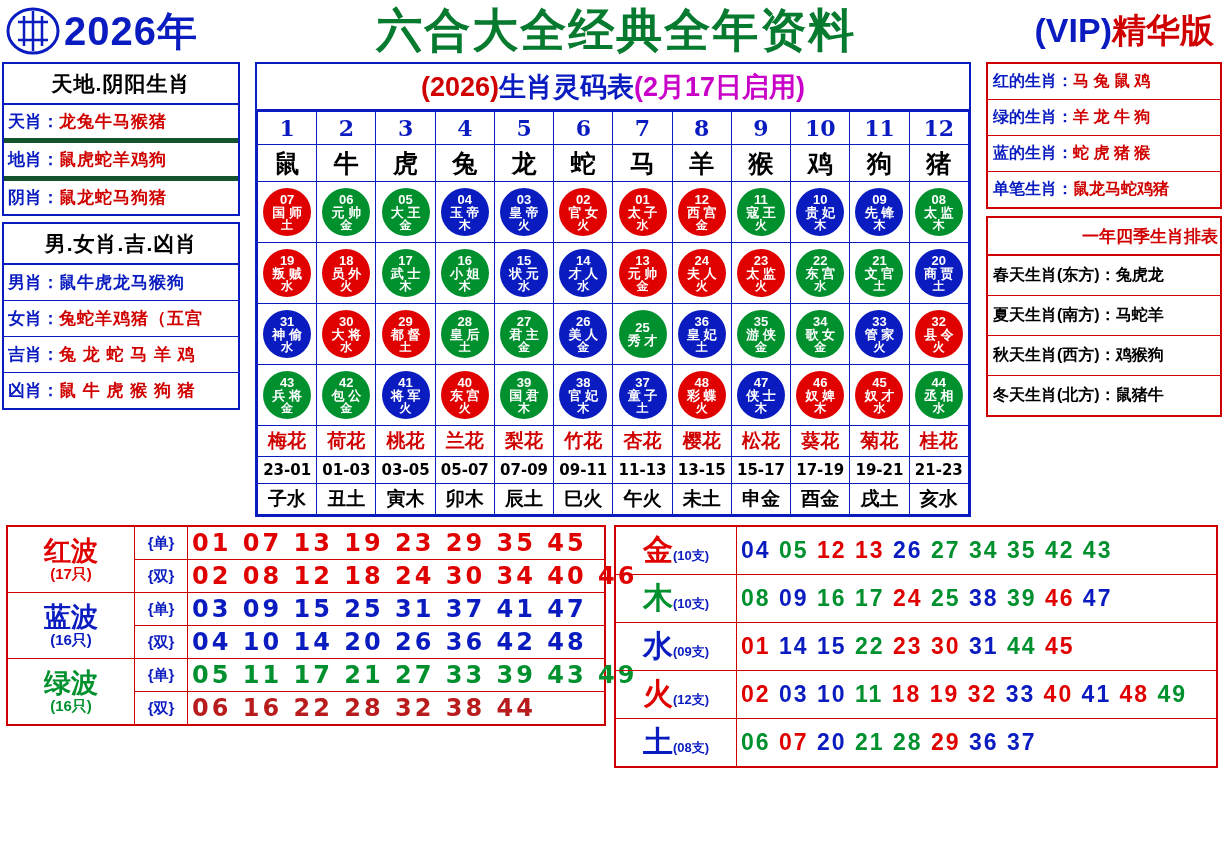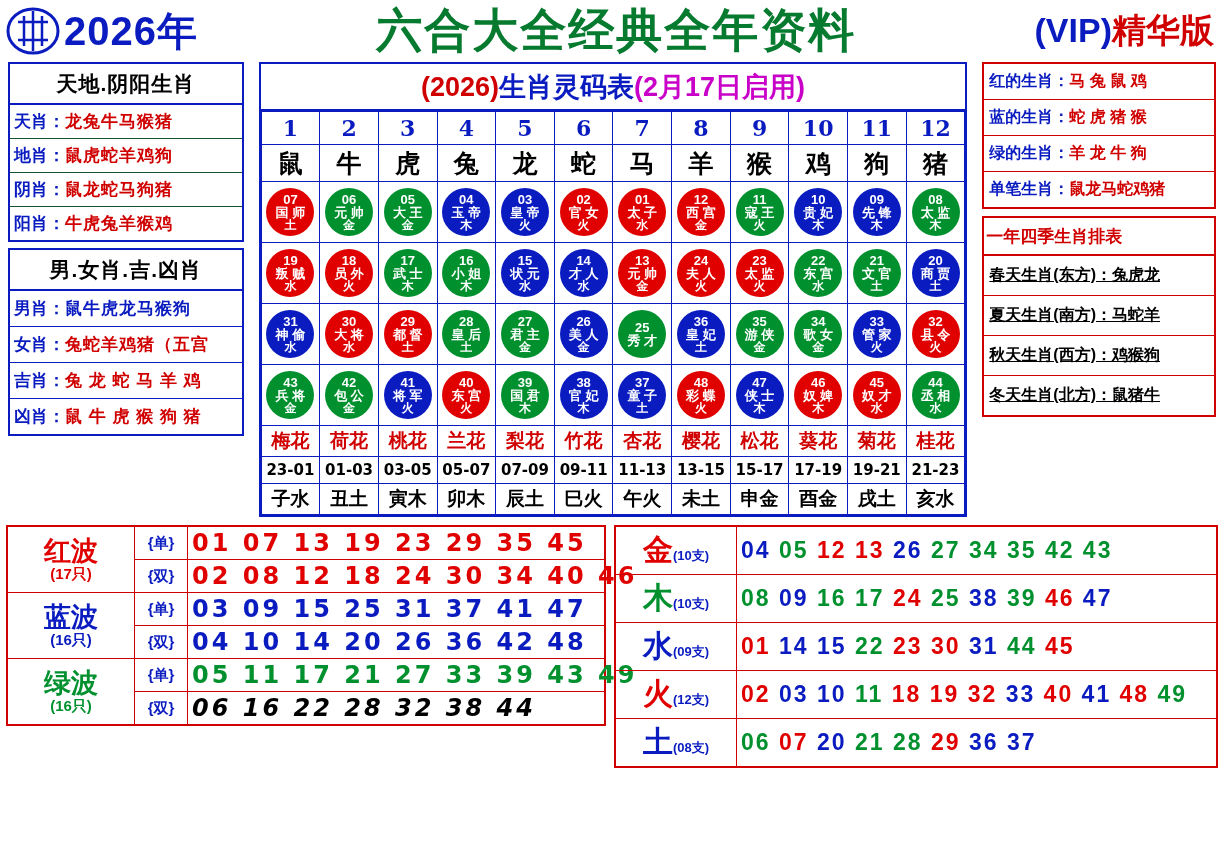--- a/index.html
+++ b/index.html
@@ -9,31 +9,31 @@
   
   .header{display:flex;align-items:center;height:62px;padding:0 4px;}
   .logo{width:58px;height:52px;display:flex;align-items:center;justify-content:center;}
   .year{font-size:40px;font-weight:bold;color:#0a1cc0;font-family:Liberation Sans, sans-serif;letter-spacing:1px;margin-left:2px;}
   .maintitle{flex:1;text-align:center;font-size:46px;font-weight:bold;color:#067a2e;font-family:"DejaVu Sans","Liberation Sans",sans-serif;letter-spacing:2px;white-space:nowrap;}
   .vip{font-size:34px;font-weight:bold;white-space:nowrap;padding-right:6px;}
   .vip .v{color:#0a1cc0;}
   .vip .j{color:#d00000;}
 
   
-  .mid{display:flex;gap:15px;padding:0 8px;align-items:flex-start;}
+  .mid{display:flex;gap:15px;padding:0 2px;align-items:flex-start;}
   .col-left{width:240px;}
   .col-center{width:722px;}
   .col-right{width:238px;}
 
   .box{border:2px solid #0a1cc0;background:#fff;}
   .box-red{border:2px solid #d00000;}
 
   
   .lhead{text-align:center;font-size:21px;font-weight:bold;color:#000;padding:6px 0 5px;border-bottom:2px solid #0a1cc0;letter-spacing:1px;}
-  .lrow{display:flex;align-items:center;font-size:17px;padding:5px 4px;border-bottom:1px solid #14532d;white-space:nowrap;}
+  .lrow{display:flex;align-items:center;font-size:17px;padding:5px 4px;border-bottom:5px solid #14532d;white-space:nowrap;}
   .lrow:last-child{border-bottom:none;}
   .lkey{color:#0a1cc0;font-weight:bold;}
   .lval{color:#d00000;font-weight:bold;letter-spacing:1px;}
   .lval.blue{color:#0a1cc0;}
   .box2{margin-top:6px;}
   .lrow2{display:flex;align-items:center;font-size:17px;padding:6px 4px;border-bottom:1px solid #0a1cc0;white-space:nowrap;}
   .lrow2:last-child{border-bottom:none;}
 
   
   .ctitle{text-align:center;padding:5px 0 4px;font-size:27px;font-weight:bold;border-bottom:2px solid #0a1cc0;white-space:nowrap;}
@@ -56,22 +56,22 @@
   .rrange td{font-size:15px;font-weight:bold;color:#000;height:24px;font-family:"DejaVu Sans","Liberation Sans",sans-serif;}
   .relem td{font-size:19px;font-weight:bold;color:#000;height:28px;}
 
   
   .rhead{text-align:center;font-size:16px;font-weight:bold;color:#d00000;padding:6px 2px 5px;border-bottom:2px solid #d00000;white-space:nowrap;}
   .rrow{font-size:16px;font-weight:bold;padding:7px 5px;border-bottom:1px solid #d00000;white-space:nowrap;}
   .rrow:last-child{border-bottom:none;}
   .rrow .k{color:#0a1cc0;}
   .rrow .v{color:#d00000;}
   .rbox2{margin-top:7px;}
-  .rhead2{text-align:left;font-size:17px;font-weight:bold;color:#d00000;padding:7px 2px 6px;border-bottom:2px solid #d00000;}
-  .rrow2{font-size:16px;font-weight:bold;padding:9px 5px;border-bottom:1px solid #d00000;white-space:nowrap;text-decoration:underline;}
+  .rhead2{text-align:right;font-size:17px;font-weight:bold;color:#d00000;padding:7px 2px 6px;border-bottom:2px solid #d00000;}
+  .rrow2{font-size:16px;font-weight:bold;padding:9px 5px;border-bottom:1px solid #d00000;white-space:nowrap;}
   .rrow2:last-child{border-bottom:none;}
 
   
   .bottom{display:flex;gap:8px;padding:8px 6px 0;}
   .bl{width:600px;}
   .br{flex:1;}
   table.wave{border-collapse:collapse;width:100%;table-layout:fixed;border:2px solid #d00000;}
   table.wave td{border:1px solid #d00000;padding:2px 4px;}
   .wname{width:118px;text-align:center;font-size:27px;font-weight:bold;line-height:1.05;}
   .wname .cnt{font-size:15px;display:block;font-weight:bold;}
@@ -115,24 +115,20 @@
           <span class="lkey">天肖：</span>
           <span class="lval">龙兔牛马猴猪</span>
         </div>
         <div class="lrow">
           <span class="lkey">地肖：</span>
           <span class="lval">鼠虎蛇羊鸡狗</span>
         </div>
         <div class="lrow">
           <span class="lkey">阴肖：</span>
           <span class="lval">鼠龙蛇马狗猪</span>
-        </div>
-        <div class="lrow">
-          <span class="lkey">阳肖：</span>
-          <span class="lval">牛虎兔羊猴鸡</span>
         </div>
       </div>
 
       <div class="box box2">
         <div class="lhead">男.女肖.吉.凶肖</div>
         <div class="lrow2">
           <span class="lkey">男肖：</span>
           <span class="lval blue">鼠牛虎龙马猴狗</span>
         </div>
         <div class="lrow2">
@@ -580,24 +576,24 @@
           </table>
       </div>
     </div>
 
     <div class="col-right">
       <div class="box box-red">
         <div class="rrow">
           <span class="k">红的生肖：</span><span class="v">马 兔 鼠 鸡</span>
         </div>
         <div class="rrow">
+          <span class="k">绿的生肖：</span><span class="v">羊 龙 牛 狗</span>
+        </div>
+        <div class="rrow">
           <span class="k">蓝的生肖：</span><span class="v">蛇 虎 猪 猴</span>
-        </div>
-        <div class="rrow">
-          <span class="k">绿的生肖：</span><span class="v">羊 龙 牛 狗</span>
         </div>
         <div class="rrow">
           <span class="k">单笔生肖：</span><span class="v">鼠龙马蛇鸡猪</span>
         </div>
       </div>
 
       <div class="box box-red rbox2">
         <div class="rhead2">一年四季生肖排表</div>
         <div class="rrow2">
           <span class="k">春天生肖(东方)：</span><span class="v">兔虎龙</span>
@@ -637,21 +633,21 @@
               <td class="wtag">{双}</td>
               <td class="wnums" style="color: rgb(10, 28, 192);">04 10 14 20 26 36 42 48</td>
             </tr>
             <tr>
               <td class="wname" rowspan="2" style="color: rgb(0, 145, 46);"><span>绿波</span><span class="cnt">(16只)</span></td>
               <td class="wtag">{单}</td>
               <td class="wnums" style="color: rgb(0, 145, 46);">05 11 17 21 27 33 39 43 49</td>
             </tr>
             <tr>
               <td class="wtag">{双}</td>
-              <td class="wnums" style="color: #000000; font-style: italic;">06 16 22 28 32 38 44</td>
+              <td class="wnums" style="color: #b91c1c;">06 16 22 28 32 38 44</td>
             </tr>
           </tbody>
       </table>
     </div>
     <div class="br">
       <table class="elem">
         <tbody id="elem-rows">
             <tr>
               <td class="ename" style="color: rgb(224, 0, 0);"><span>金</span><span class="sub">(10支)</span></td>
               <td class="enums"><span class="blue">04  </span><span class="green">05  </span><span class="red">12  </span><span class="red">13  </span><span class="blue">26  </span><span class="green">27  </span><span class="green">34  </span><span class="green">35  </span><span class="green">42  </span><span class="green">43</span></td>

